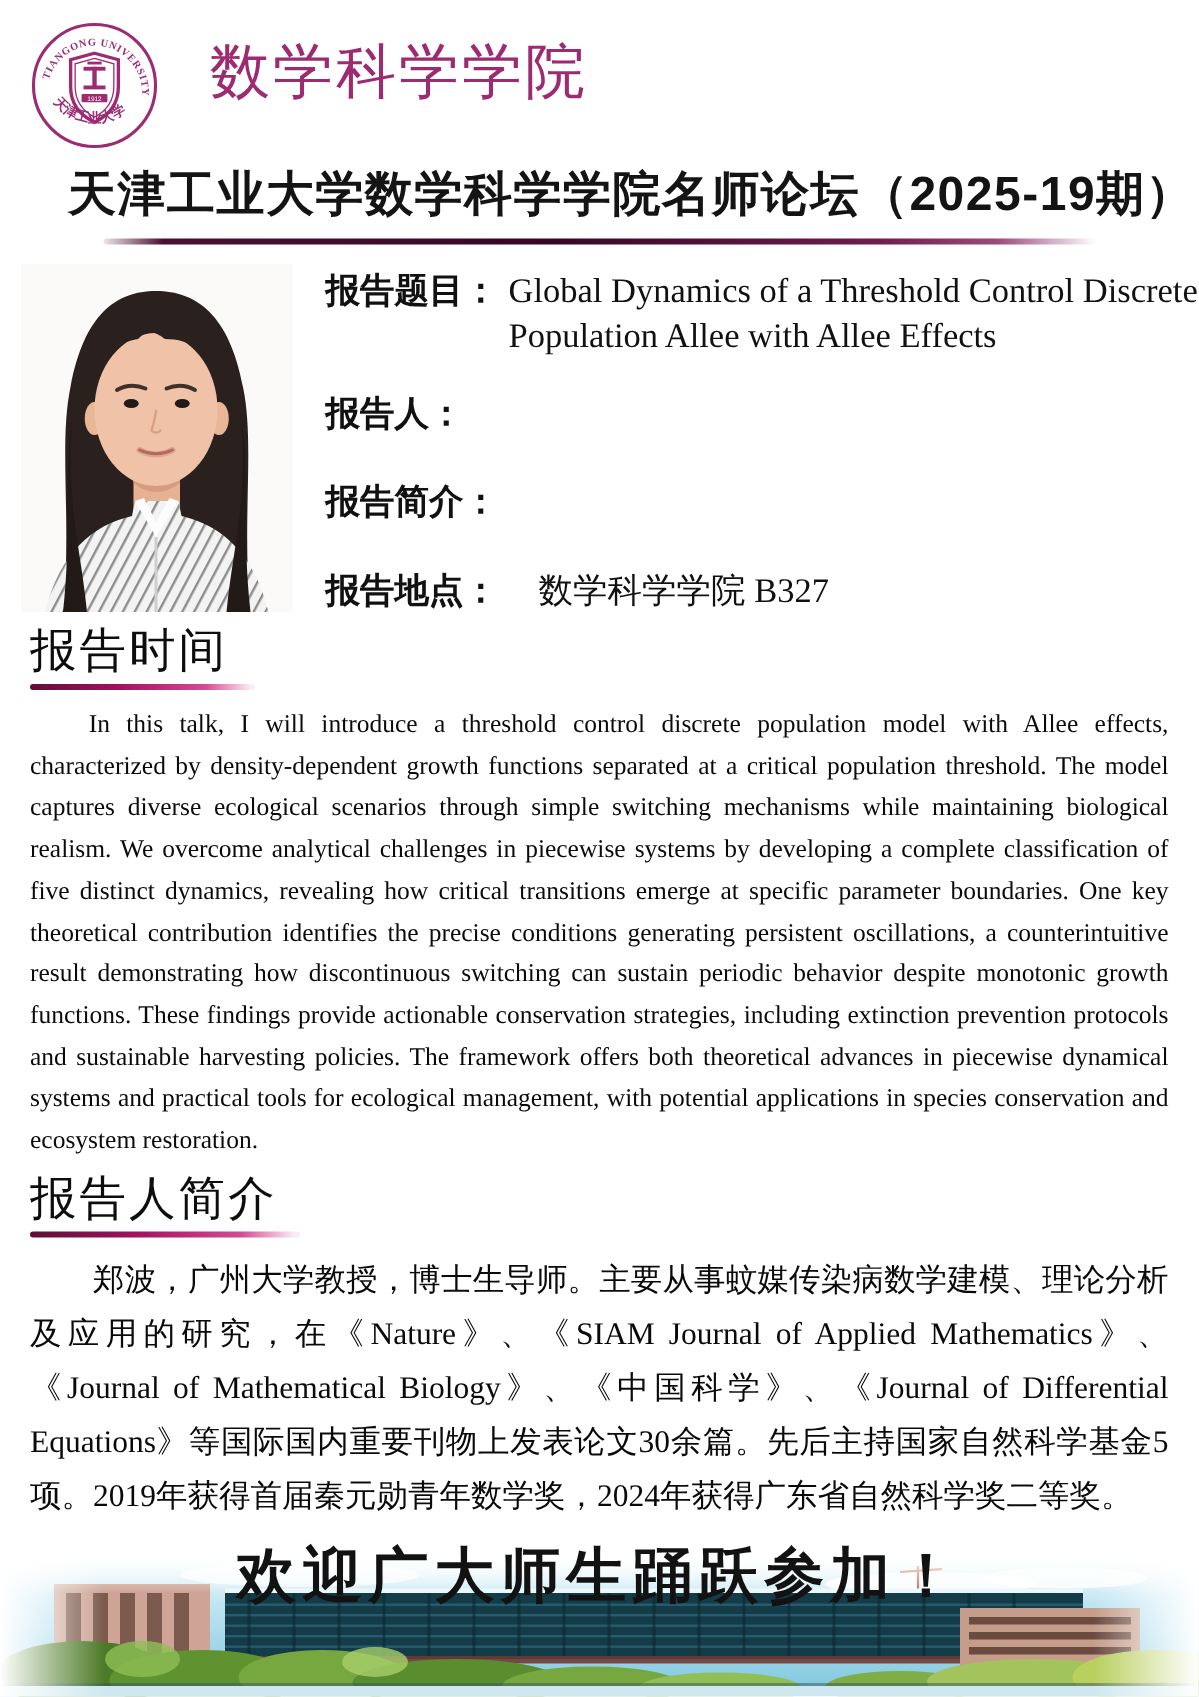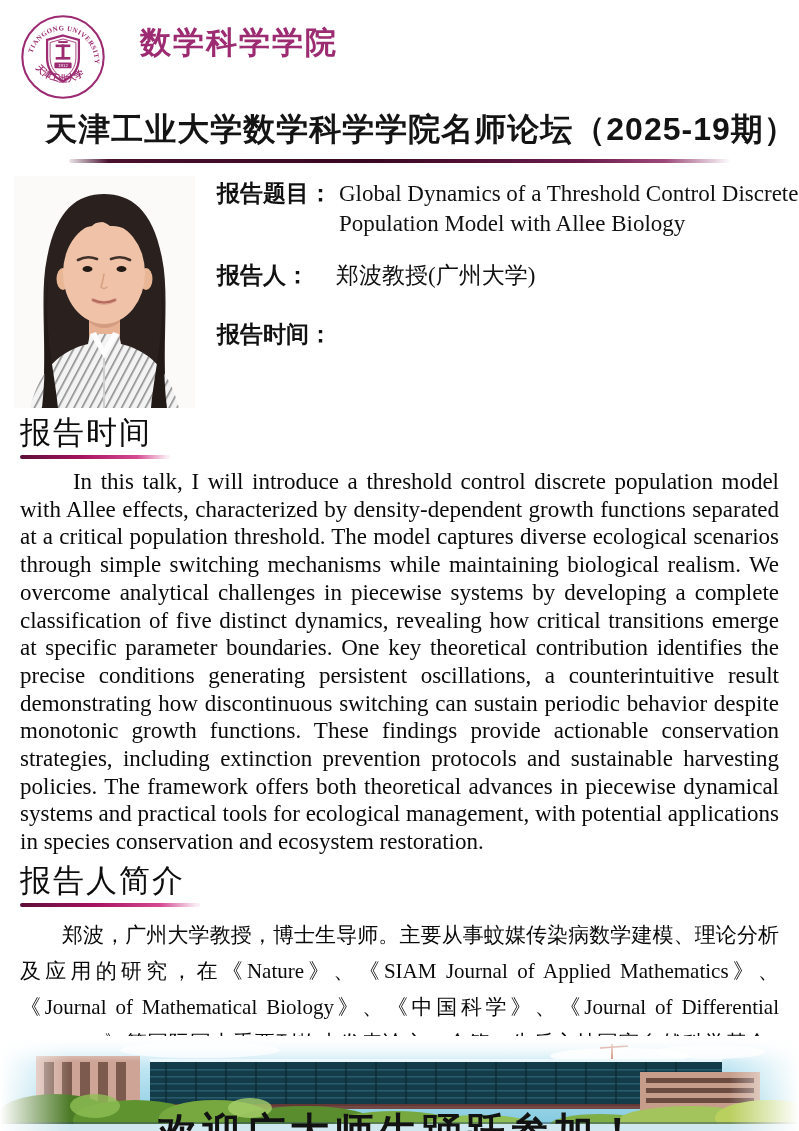--- a/index.html
+++ b/index.html
@@ -11,21 +11,21 @@
     overflow:hidden;
     font-family:"Liberation Serif", serif;
     color:#111;
   }
   
   .header{position:relative;height:100px;}
   .logo{position:absolute;left:20px;top:14px;width:86px;height:86px;}
   .school-block{position:absolute;left:140px;top:26px;}
   .school-zh{
     font-family:"Liberation Sans", sans-serif;
-    font-weight:bold;font-size:31px;letter-spacing:2px;
+    font-weight:normal;font-size:40px;letter-spacing:2px;
     color:#9c2b72;line-height:1.1;
   }
   .school-en{
     font-family:"Liberation Serif", serif;
     font-weight:bold;font-size:18px;color:#9c2b72;margin-top:5px;
   }
   
   .forum-title{
     text-align:center;
     font-family:"Liberation Sans", sans-serif;
@@ -57,21 +57,21 @@
     margin-top:6px;line-height:38px;font-weight:normal;
   }
   .section-rule{
     height:4px;margin-top:3px;border-radius:2px;
     background:linear-gradient(90deg,
       #5e0f38 0%, #a3125f 40%, #d64a93 78%, rgba(214,74,147,0.10) 98%);
   }
   .rule-abstract{width:150px;}
   .rule-bio{width:180px;}
   .abstract-body{
-    margin:9px 0 0 0;font-size:23px;line-height:27.7px;
+    margin:9px 0 0 0;font-size:17px;line-height:27.7px;
     text-align:justify;text-indent:2.3em;color:#0a0a0a;
   }
   .bio-body{
     margin:10px 0 0 0;font-size:21px;line-height:36px;
     text-align:justify;text-indent:2em;color:#0a0a0a;
   }
   
   .welcome{
     position:relative;z-index:2;
     text-align:center;margin-top:8px;
@@ -160,28 +160,31 @@
         <path d="M76,158 L90,182 L105,158 L99,156 L90,172 L82,156 Z" fill="#fdfdfd"></path>
         <path d="M90,182 L90,232" stroke="#cfcfcf" stroke-width="2"></path>
 
         <path d="M28,232 C34,180 28,140 34,104 C30,160 40,190 44,232 Z" fill="#221a17"></path>
         <path d="M153,232 C147,180 153,140 147,104 C151,160 141,190 137,232 Z" fill="#221a17"></path>
       </svg>
     </div>
     <div class="details">
       <div class="detail-row row-title">
         <span class="detail-label">报告题目：</span>
-        <span class="detail-value">Global Dynamics of a Threshold Control Discrete Population Model with Allee Biology</span>
+        <span class="detail-value">Global Dynamics of a Threshold Control Discrete Population Allee with Allee Effects</span>
       </div>
       <div class="detail-row">
         <span class="detail-label">报告人：</span>
-        <span class="detail-value">郑波教授(广州大学)</span>
       </div>
       <div class="detail-row">
-        <span class="detail-label">报告时间：</span>
+        <span class="detail-label">报告简介：</span>
+      </div>
+      <div class="detail-row">
+        <span class="detail-label">报告地点：</span>
+        <span class="detail-value">数学科学学院 B327</span>
       </div>
     </div>
   </div>
 
   <div class="section">
     <div class="section-heading">报告时间</div>
     <div class="section-rule rule-abstract"></div>
     <p class="abstract-body">In this talk, I will introduce a threshold control discrete population model with Allee effects, characterized by density-dependent growth functions separated at a critical population threshold. The model captures diverse ecological scenarios through simple switching mechanisms while maintaining biological realism. We overcome analytical challenges in piecewise systems by developing a complete classification of five distinct dynamics, revealing how critical transitions emerge at specific parameter boundaries. One key theoretical contribution identifies the precise conditions generating persistent oscillations, a counterintuitive result demonstrating how discontinuous switching can sustain periodic behavior despite monotonic growth functions. These findings provide actionable conservation strategies, including extinction prevention protocols and sustainable harvesting policies. The framework offers both theoretical advances in piecewise dynamical systems and practical tools for ecological management, with potential applications in species conservation and ecosystem restoration.</p>
   </div>
 

